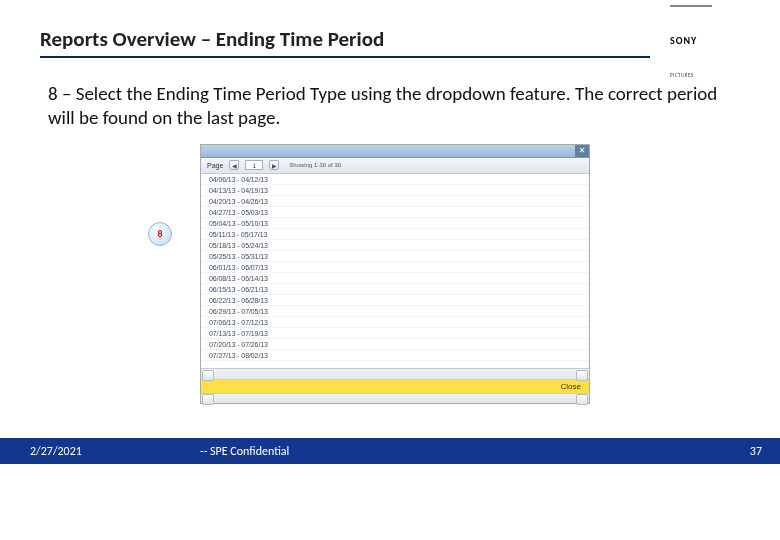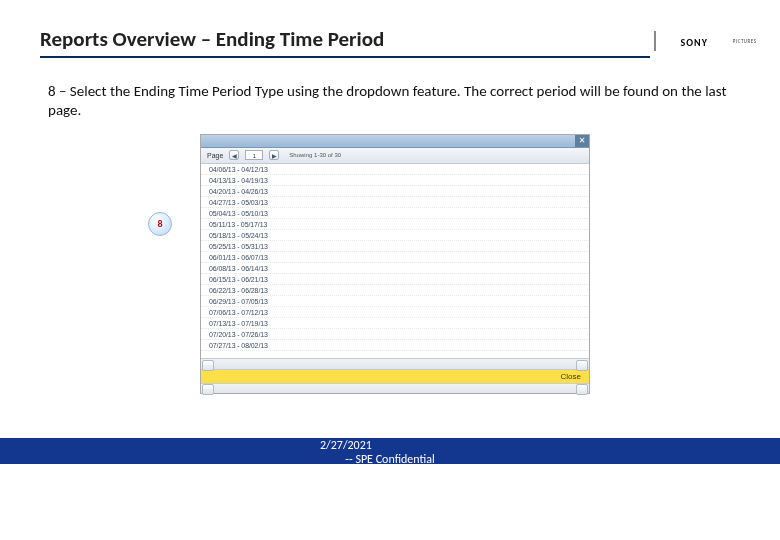--- a/index.html
+++ b/index.html
@@ -2,27 +2,27 @@
 <html><head>
 <meta charset="utf-8">
 <style>
   * { box-sizing: border-box; margin: 0; padding: 0; }
   html, body { width: 780px; height: 540px; font-family: Calibri, Arial, sans-serif; background: #fff; }
   .slide { position: relative; width: 780px; height: 464px; }
 
   
   .header { padding: 26px 40px 6px 40px; display: flex; align-items: flex-start; justify-content: space-between; }
   .title { font-size: 21px; font-weight: 600; color: #222; border-bottom: 2px solid #0a2a5c; padding-bottom: 4px; flex: 1; }
-  .logo { width: 70px; height: 46px; display: flex; align-items: center; justify-content: center; margin-left: 20px; margin-top: -8px; gap: 25px; }
+  .logo { width: 70px; height: 46px; display: flex; flex-direction: column; justify-content: center; margin-left: 20px; margin-top: -8px; gap: 25px; }
   .logo-box { width: 42px; height: 20px; background: linear-gradient(90deg,#e60000 0 14%,#ff8c00 14% 28%,#ffd400 28% 42%,#5bbf2b 42% 56%,#00a0e0 56% 70%,#1040c0 70% 84%,#7020c0 84% 100%); border: 1px solid #888; }
   .logo-text { font-size: 10px; font-weight: 700; letter-spacing: 1px; margin-top: 2px; }
   .logo-sub  { font-size: 5px; letter-spacing: 0.5px; color: #444; }
 
   
-  .body { padding: 12px 40px 0 48px; font-size: 15px; line-height: 1.25; color: #111; }
+  .body { padding: 12px 40px 0 48px; font-size: 19px; line-height: 1.25; color: #111; }
 
   
   .popup-area { position: relative; margin: 14px 40px 0 40px; height: 260px; }
   .marker {
     position: absolute; left: 108px; top: 78px;
     width: 24px; height: 24px; border-radius: 50%;
     background: radial-gradient(circle at 35% 30%, #fff, #d0e4ff 70%, #b0c8e8);
     border: 1px solid #9bb5d8; display: flex; align-items: center; justify-content: center;
     font-size: 10px; font-weight: 700; color: #c00;
   }
@@ -58,24 +58,23 @@
     content: ""; position: absolute; top: 0; width: 10px; height: 9px;
     background: linear-gradient(#fff,#dfe4ea); border: 1px solid #b3bac3; border-radius: 2px;
   }
   .footer-scroll::before { left: 1px; } .footer-scroll::after { right: 1px; }
 
   
   .footbar {
     position: absolute; left: 0; right: 0; bottom: 0; height: 26px;
     background: #13368e; color: #fff; display: flex; align-items: center;
     font-size: 12px;
-    flex-direction: column;
   }
   .footbar .date { padding-left: 30px; width: 200px; }
-  .footbar .conf  { flex: 1; text-align: center; }
+  .footbar .conf  { flex: 1; text-align: left; }
   .footbar .page  { padding-right: 18px; width: 60px; text-align: right; }
 </style>
 </head>
 <body>
 
 <div class="slide">
 
   <div class="header">
     <div class="title">Reports Overview – Ending Time Period</div>
     <div class="logo">
@@ -128,16 +127,16 @@
           <span>Close</span>
         </div>
         <div class="footer-scroll"></div>
       </div>
     </div>
   </div>
 
   <div class="footbar">
     <div class="date">2/27/2021</div>
     <div class="conf">-- SPE Confidential</div>
-    <div class="page">42</div>
+    <div class="page">37</div>
   </div>
 
 </div>
 
 </body></html>

